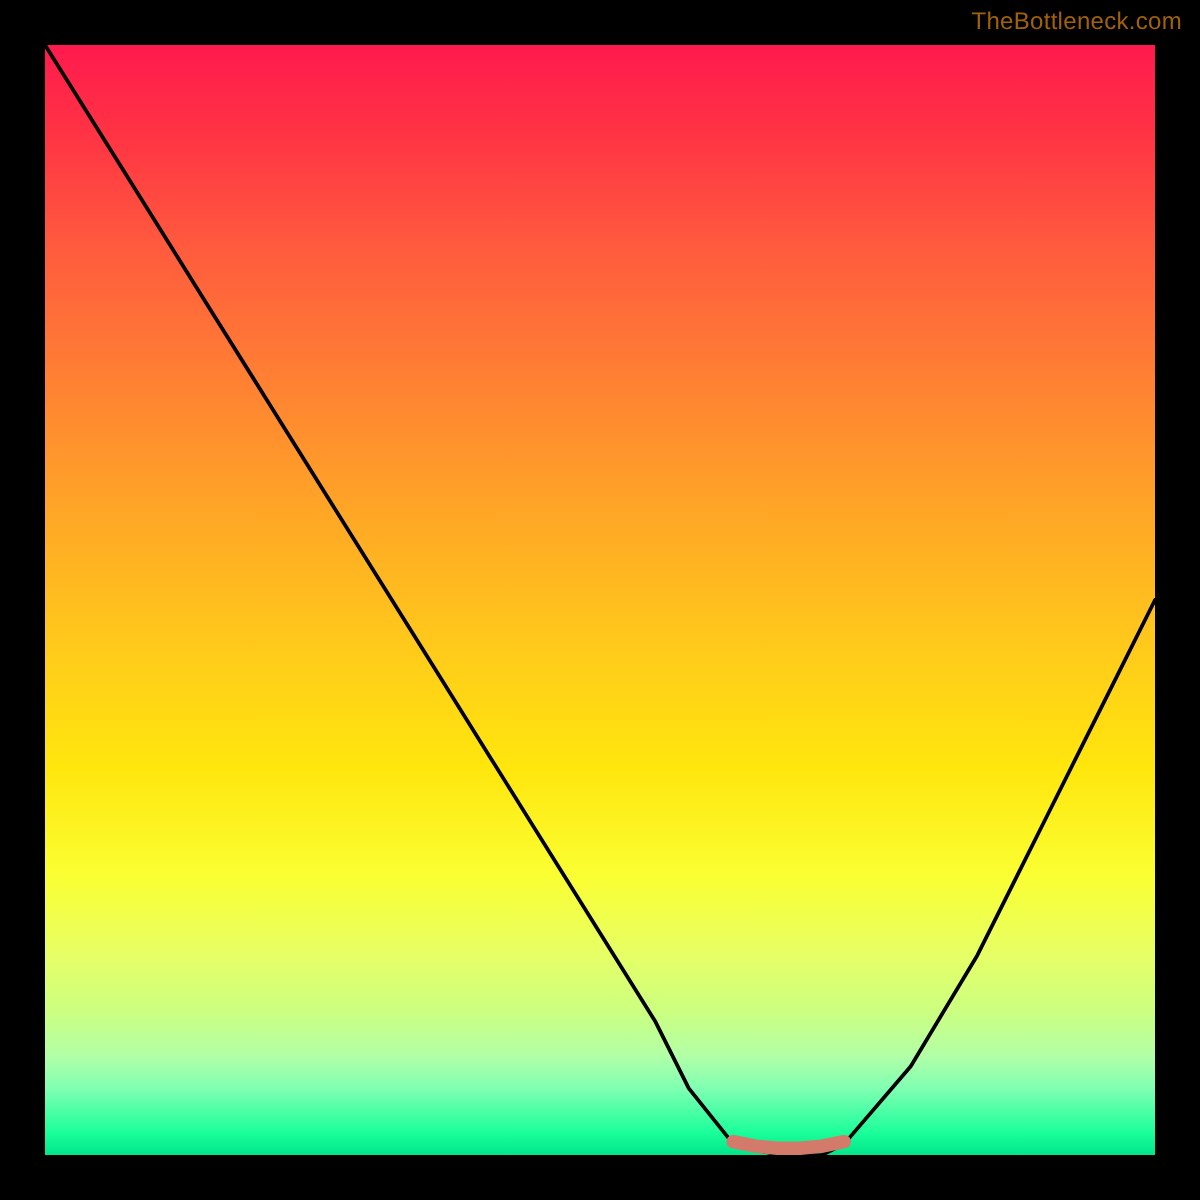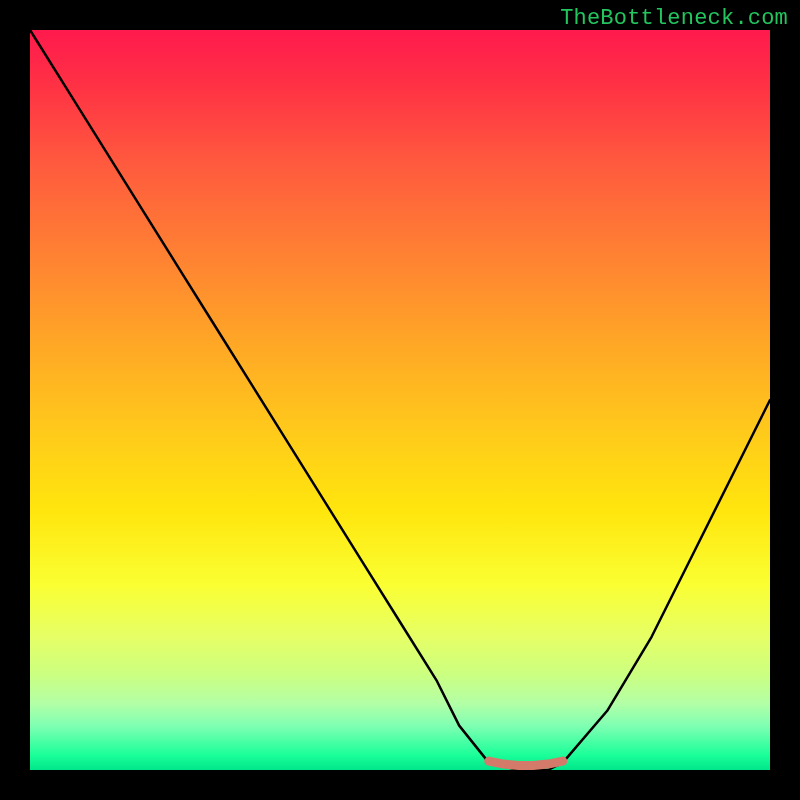--- a/index.html
+++ b/index.html
@@ -37,23 +37,23 @@
       #80ffb3 94%,
       #4dffa6 96%,
       #1aff99 98%,
       #00e68a 100%
     );
   }
   .watermark {
     position: absolute;
     top: 6px;
     right: 12px;
-    font-family: Liberation Mono, monospace;
-    font-size: 22px;
-    color: #22c55e;
+    font-family: Liberation Sans, sans-serif;
+    font-size: 16px;
+    color: #a16207;
     letter-spacing: 0.2px;
     user-select: none;
   }
   svg.curve {
     position: absolute;
     left: 0;
     top: 0;
     width: 740px;
     height: 740px;
     overflow: visible;

